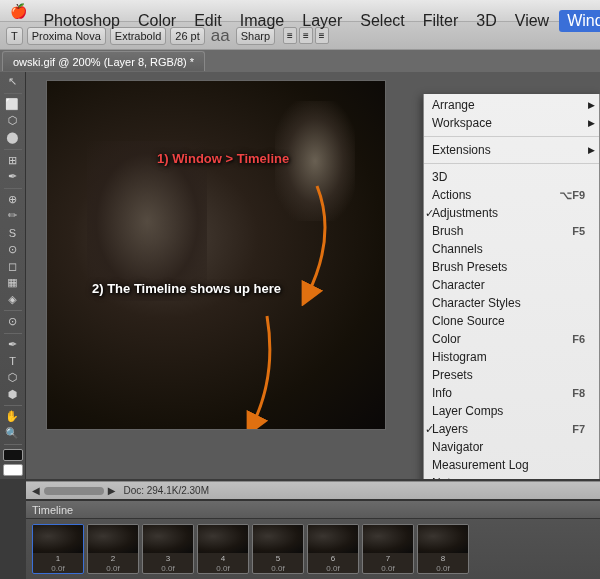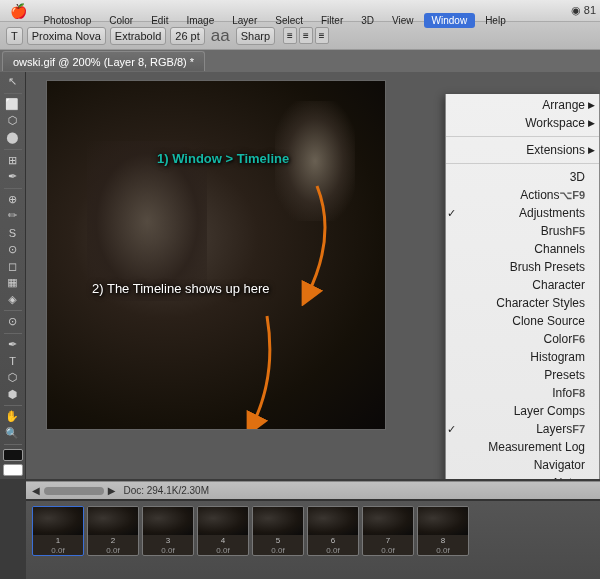--- a/index.html
+++ b/index.html
@@ -31,21 +31,21 @@
       gap: 2px;
     }
     .apple-logo {
       font-size: 14px;
       color: #333;
       padding: 0 6px;
       cursor: pointer;
     }
     .menu-item {
       padding: 2px 8px;
-      font-size: 10px;
+      font-size: 16px;
       color: #222;
       cursor: pointer;
       border-radius: 3px;
       white-space: nowrap;
       margin-top: 20px;
     }
     .menu-item.window-active {
       background: #3a6fd8;
       color: white;
     }
@@ -143,27 +143,26 @@
       background: #5a5a5a;
       position: relative;
       overflow: hidden;
     }
 
     
     .window-menu {
       position: absolute;
       top: 22px;
       right: 0;
-      width: 155px;
+      width: 177px;
       background: linear-gradient(to bottom, #f0f0f0, #e8e8e8);
       border: 1px solid #888;
       border-top: none;
       box-shadow: -2px 2px 8px rgba(0,0,0,0.4);
       z-index: 200;
-      text-align: right;
     }
     .menu-section {
       padding: 2px 0;
     }
     .menu-section-divider {
       height: 1px;
       background: #ccc;
       margin: 2px 0;
     }
     .menu-row {
@@ -354,32 +353,32 @@
   <div class="canvas-area">
 
     <div style="position:absolute;left:20px;top:8px;width:340px;height:350px;background:#2a2520;border:1px solid #666;overflow:hidden;">
 
       <div style="width:100%;height:100%;background:radial-gradient(ellipse at 35% 45%, #4a4038 0%, #2a2018 30%, #151008 70%, #0a0808 100%);">
 
         <div style="position:absolute;top:20px;right:30px;width:80px;height:120px;background:radial-gradient(ellipse, #8a8070 0%, #3a3028 50%, transparent 80%);opacity:0.7;"></div>
         <div style="position:absolute;top:60px;left:40px;width:120px;height:160px;background:radial-gradient(ellipse, #5a5045 0%, #2a201a 60%, transparent 100%);opacity:0.8;"></div>
       </div>
 
-      <div style="position:absolute;top:70px;left:110px;color:#14b8a6;font-size:13px;font-weight:bold;text-shadow:1px 1px 3px #000,0 0 6px #000;white-space:nowrap;">1) Window &gt; Timeline</div>
+      <div style="position:absolute;top:70px;left:110px;color:#ef4444;font-size:13px;font-weight:bold;text-shadow:1px 1px 3px #000,0 0 6px #000;white-space:nowrap;">1) Window &gt; Timeline</div>
 
       <svg style="position:absolute;top:95px;left:210px;width:100px;height:130px;" viewBox="0 0 100 130">
         <defs>
           <marker id="arrowhead1" markerWidth="8" markerHeight="8" refX="4" refY="4" orient="auto">
             <polygon points="0 0, 8 4, 0 8" fill="#e07010"></polygon>
           </marker>
         </defs>
         <path d="M 60 10 Q 80 60 50 120" stroke="#e07010" stroke-width="3" fill="none" marker-end="url(#arrowhead1)"></path>
       </svg>
 
-      <div style="position:absolute;top:200px;left:45px;color:white;font-size:13px;font-weight:normal;text-shadow:1px 1px 3px #000,0 0 6px #000;white-space:nowrap;">2) The Timeline shows up here</div>
+      <div style="position:absolute;top:200px;left:45px;color:white;font-size:13px;font-weight:bold;text-shadow:1px 1px 3px #000,0 0 6px #000;white-space:nowrap;">2) The Timeline shows up here</div>
 
       <svg style="position:absolute;top:225px;left:150px;width:120px;height:130px;" viewBox="0 0 120 130">
         <defs>
           <marker id="arrowhead2" markerWidth="8" markerHeight="8" refX="4" refY="4" orient="auto">
             <polygon points="0 0, 8 4, 0 8" fill="#e07010"></polygon>
           </marker>
         </defs>
         <path d="M 70 10 Q 80 70 55 120" stroke="#e07010" stroke-width="3" fill="none" marker-end="url(#arrowhead2)"></path>
       </svg>
     </div>
@@ -447,43 +446,46 @@
           <span class="shortcut">F8</span>
         </div>
         <div class="menu-row">
             <span class="menu-label">Layer Comps</span>
           </div>
         <div class="menu-row has-check">
           <span class="menu-label">Layers</span>
           <span class="shortcut">F7</span>
         </div>
         <div class="menu-row">
+            <span class="menu-label">Navigator</span>
+          </div>
+        <div class="menu-row">
             <span class="menu-label">Measurement Log</span>
-          </div>
-        <div class="menu-row">
-            <span class="menu-label">Navigator</span>
           </div>
         <div class="menu-row">
             <span class="menu-label">Notes</span>
           </div>
 
       </div>
 
     </div>
   </div>
 </div>
 
 <div class="status-bar">
   <span style="font-size:10px;cursor:pointer;margin-right:4px;">◀</span>
   <span style="width:60px;height:8px;background:#888;border-radius:4px;display:inline-block;margin-right:4px;"></span>
   <span style="font-size:10px;cursor:pointer;margin-right:8px;">▶</span>
   <span>Doc: 294.1K/2.30M</span>
 </div>
 
 <div class="timeline-panel">
+  <div class="timeline-header">
+    <span>Timeline</span>
+  </div>
   <div class="timeline-frames">
     <div class="frame-thumb selected">
       <div class="frame-thumb-img"></div>
       <div class="frame-thumb-label">1</div>
       <div class="frame-thumb-time">0.0f</div>
     </div>
     <div class="frame-thumb">
       <div class="frame-thumb-img"></div>
       <div class="frame-thumb-label">2</div>
       <div class="frame-thumb-time">0.0f</div>

